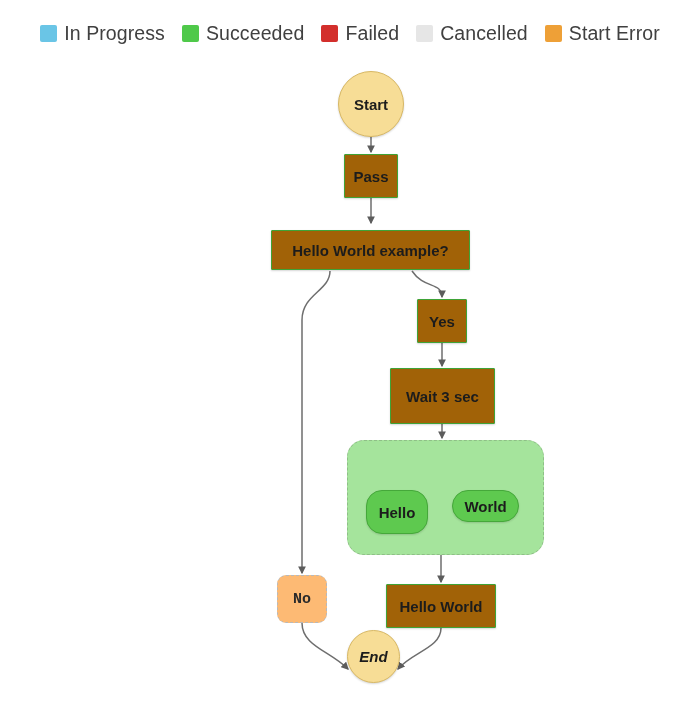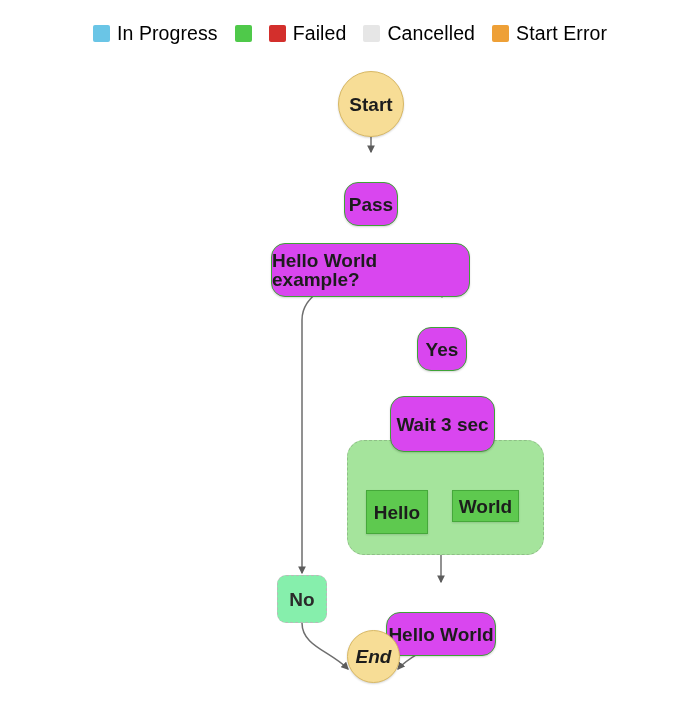--- a/index.html
+++ b/index.html
@@ -42,21 +42,21 @@
     white-space: nowrap;
   }
   .legend-swatch {
     width: 17px;
     height: 17px;
     border-radius: 2px;
     flex: 0 0 auto;
   }
   .legend-label {
     font-size: 19.5px;
-    color: #000000;
+    color: #404040;
     letter-spacing: 0.1px;
   }
 
   
   .graph {
     position: absolute;
     left: 0;
     top: 58px;
     width: 700px;
     height: 664px;
@@ -70,51 +70,51 @@
     pointer-events: none;
   }
 
   
   .node {
     position: absolute;
     box-sizing: border-box;
     display: flex;
     align-items: center;
     justify-content: center;
-    font-size: 19px;
+    font-size: 15px;
     font-weight: bold;
     color: #1c1c1c;
     text-align: left;
     line-height: 1;
     z-index: 3;
   }
   .node-terminal {
     border-radius: 50%;
     background: #f7dd96;
     border: 1.6px solid #d8b864;
     box-shadow: 0 1px 2px rgba(0,0,0,0.16);
   }
   .node-task {
-    border-radius: 14px;
-    background: #d946ef;
+    border-radius: 1px;
+    background: #a16207;
     border: 1.6px solid #3fa337;
     box-shadow: 0 1px 2px rgba(0,0,0,0.16);
-    margin-top: 28px;
   }
   .node-task-inner {
-    border-radius: 0;
+    border-radius: 16px;
     background: #5ec94f;
     border: 1.6px solid #45a83a;
     box-shadow: 0 1px 2px rgba(0,0,0,0.14);
   }
   .node-inactive {
     border-radius: 9px;
-    background: #86efac;
+    background: #fdba74;
     border: 1.7px dashed #b9b9b9;
     color: #2a2a2a;
+    font-family: Liberation Mono, monospace;
   }
   .parallel-group {
     position: absolute;
     box-sizing: border-box;
     border-radius: 17px;
     background: #a5e49c;
     border: 1.8px dashed #8fbf87;
     z-index: 1;
   }
 </style>
@@ -123,20 +123,21 @@
 
 <div id="root">
 
   <div class="legend">
     <div class="legend-item">
       <span class="legend-swatch" style="background: rgb(106, 197, 230);"></span>
       <span class="legend-label">In Progress</span>
     </div>
     <div class="legend-item">
       <span class="legend-swatch" style="background: rgb(79, 201, 74);"></span>
+      <span class="legend-label">Succeeded</span>
     </div>
     <div class="legend-item">
       <span class="legend-swatch" style="background: rgb(211, 47, 44);"></span>
       <span class="legend-label">Failed</span>
     </div>
     <div class="legend-item">
       <span class="legend-swatch" style="background: rgb(230, 230, 230);"></span>
       <span class="legend-label">Cancelled</span>
     </div>
     <div class="legend-item">
@@ -171,21 +172,21 @@
     <div class="parallel-group" style="left:347px; top:382px; width:197px; height:115px;"></div>
 
     <div class="node node-terminal" style="left:338px; top:13px; width:66px; height:66px;">
       <span>Start</span>
     </div>
 
     <div class="node node-task" style="left:344px; top:96px; width:54px; height:44px;">
       <span>Pass</span>
     </div>
 
-    <div class="node node-task" style="left:271px; top:157px; width:199px; height:54px;">
+    <div class="node node-task" style="left:271px; top:172px; width:199px; height:40px;">
       <span>Hello World example?</span>
     </div>
 
     <div class="node node-task" style="left:417px; top:241px; width:50px; height:44px;">
       <span>Yes</span>
     </div>
 
     <div class="node node-task" style="left:390px; top:310px; width:105px; height:56px;">
       <span>Wait 3 sec</span>
     </div>

